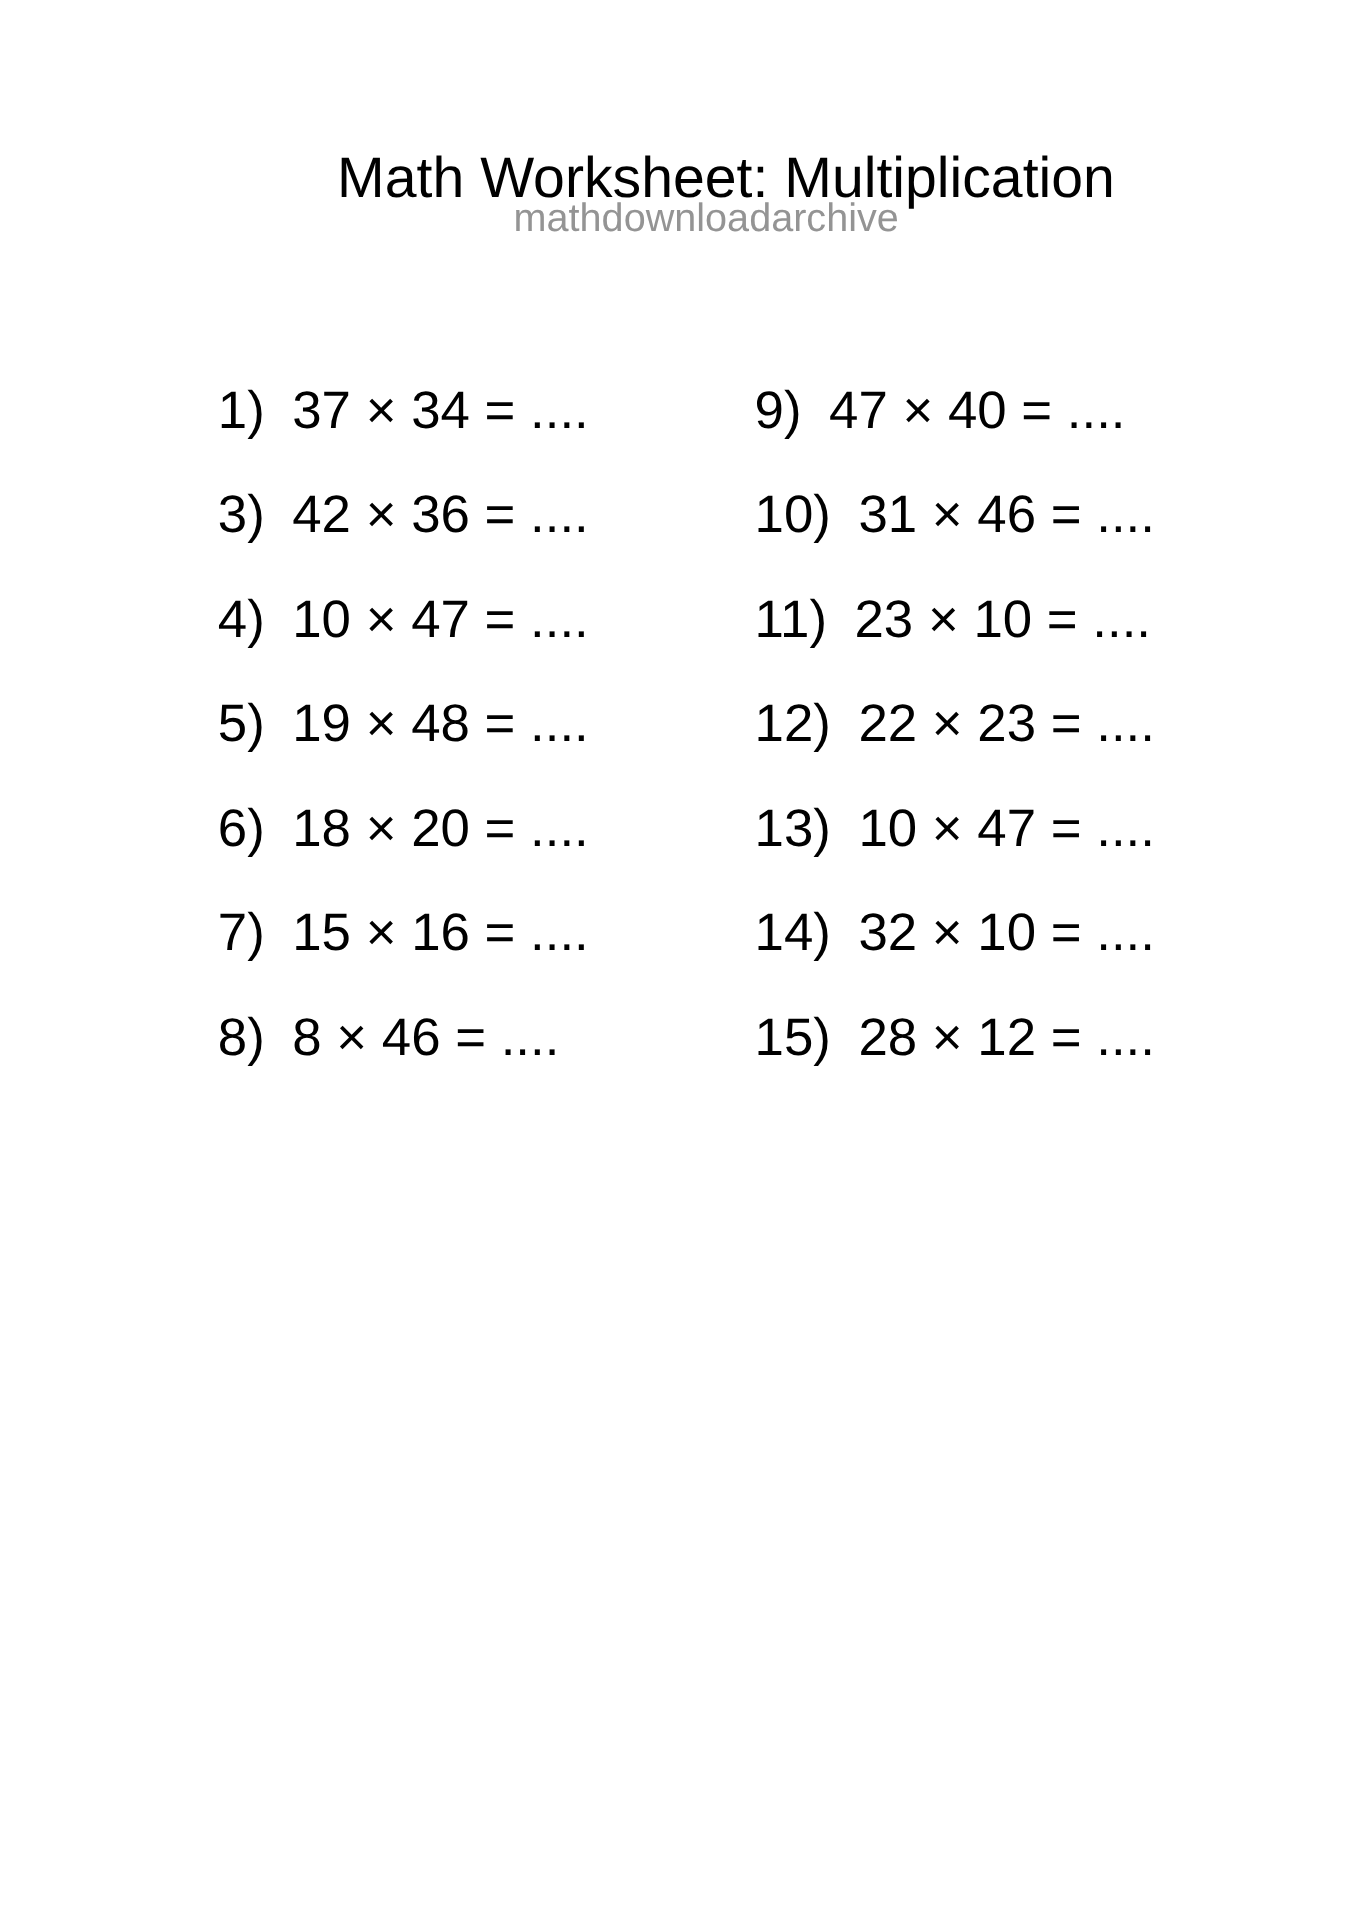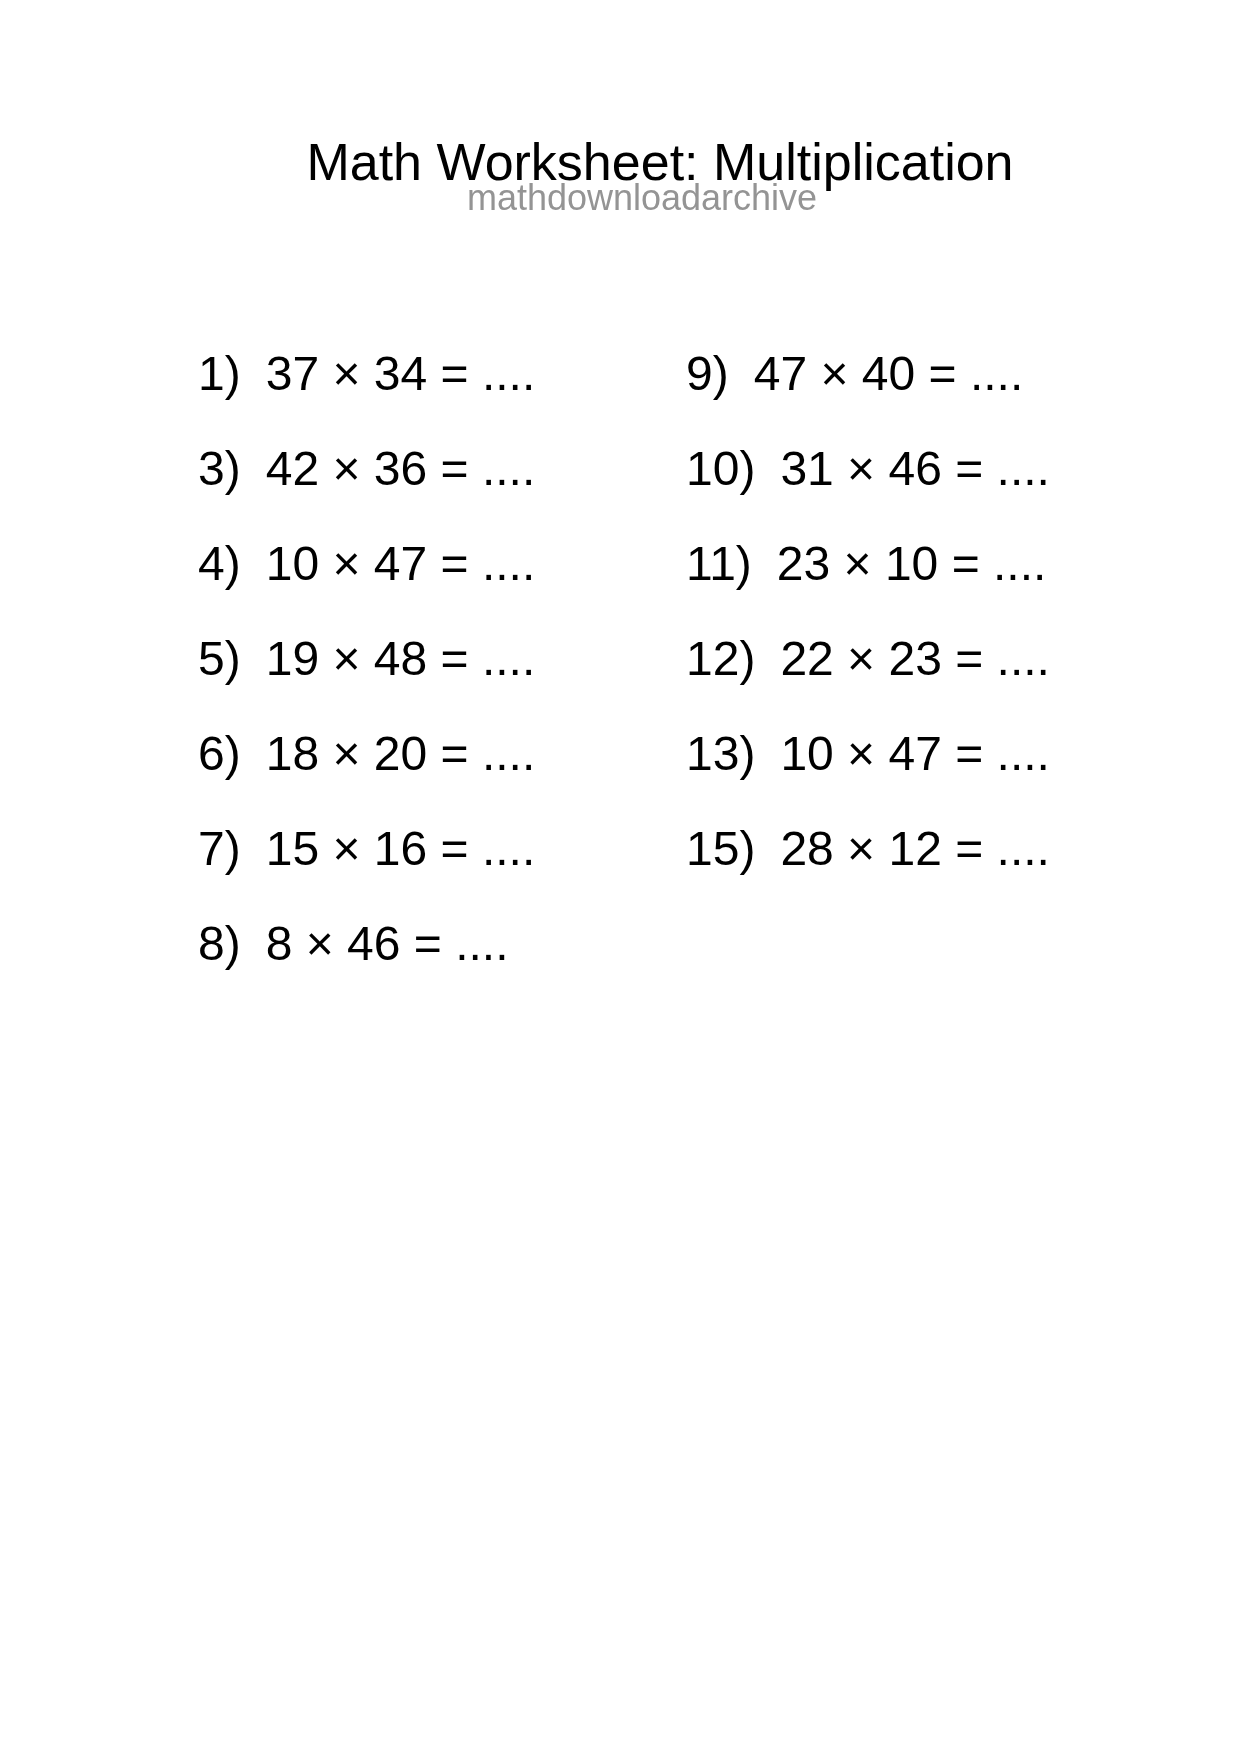--- a/index.html
+++ b/index.html
@@ -96,18 +96,21 @@
       <div class="problem">
         <span class="num">11)</span><span class="expr">23 × 10 = ....</span>
       </div>
       <div class="problem">
         <span class="num">12)</span><span class="expr">22 × 23 = ....</span>
       </div>
       <div class="problem">
         <span class="num">13)</span><span class="expr">10 × 47 = ....</span>
       </div>
       <div class="problem">
+        <span class="num">14)</span><span class="expr">32 × 10 = ....</span>
+      </div>
+      <div class="problem">
         <span class="num">15)</span><span class="expr">28 × 12 = ....</span>
       </div>
     </div>
 
   </div>
 </div>
 
 </body></html>

